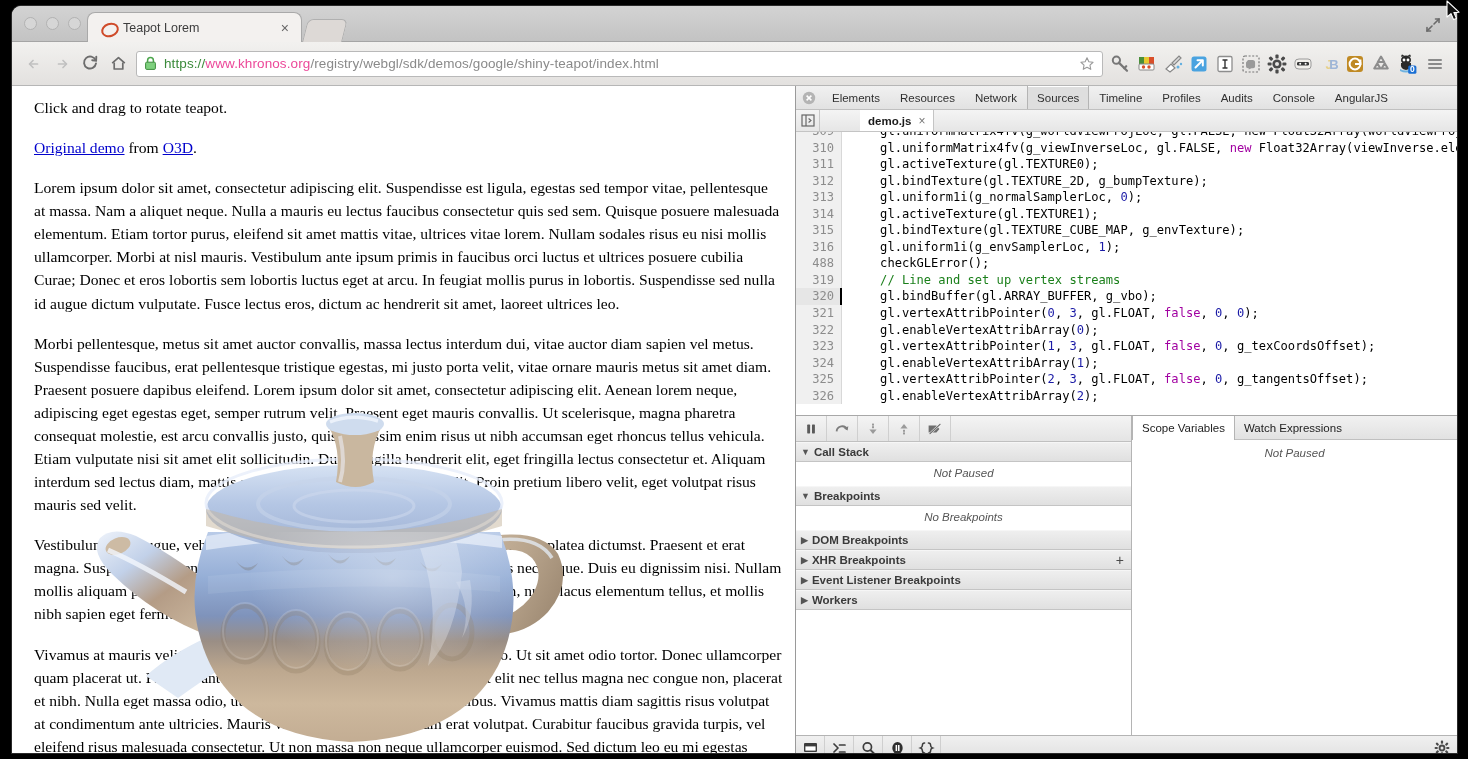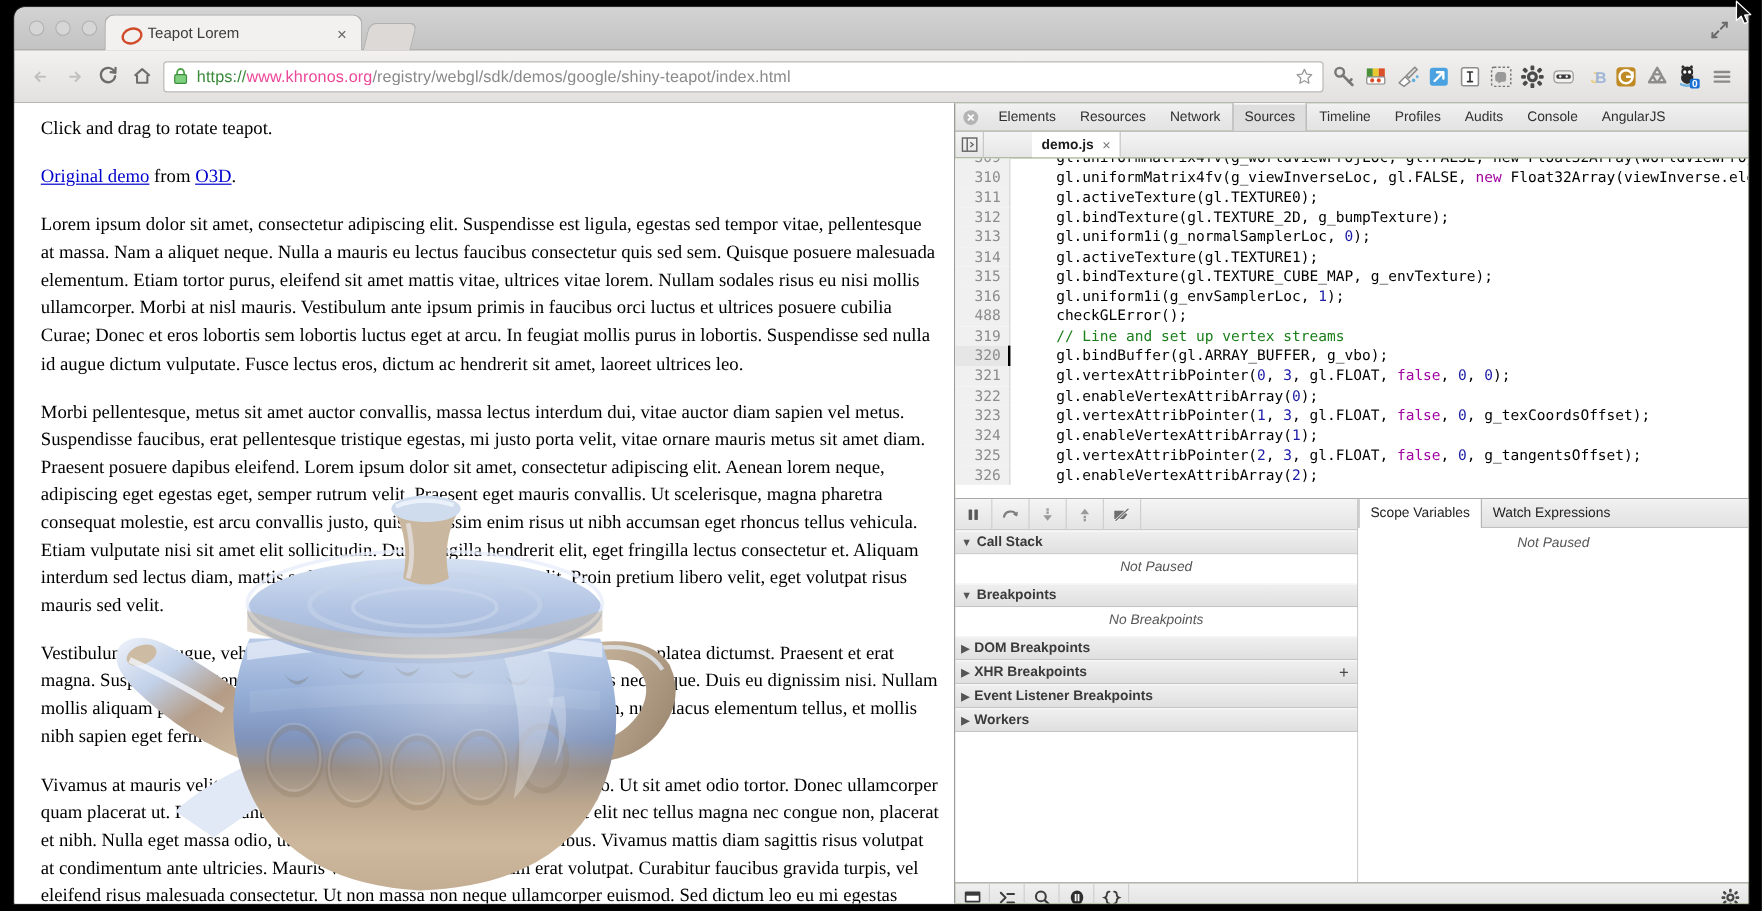--- a/index.html
+++ b/index.html
@@ -179,21 +179,21 @@
     position: absolute;
     left: 48px; top: 300px;
     width: 630px; height: 375px;
     pointer-events: none;
   }
 
   
   #devtools {
     flex: 1 1 auto;
     display: flex; flex-direction: column;
-    background: #4d7c0f;
+    background: #e5e5e5;
     min-width: 0;
   }
   #dt-tabbar {
     height: 24px;
     background: linear-gradient(to bottom, #f1f1f1, #e2e2e2);
     border-bottom: 1px solid #c0c0c0;
     display: flex; align-items: stretch;
     flex: 0 0 auto;
   }
   #dt-close {

